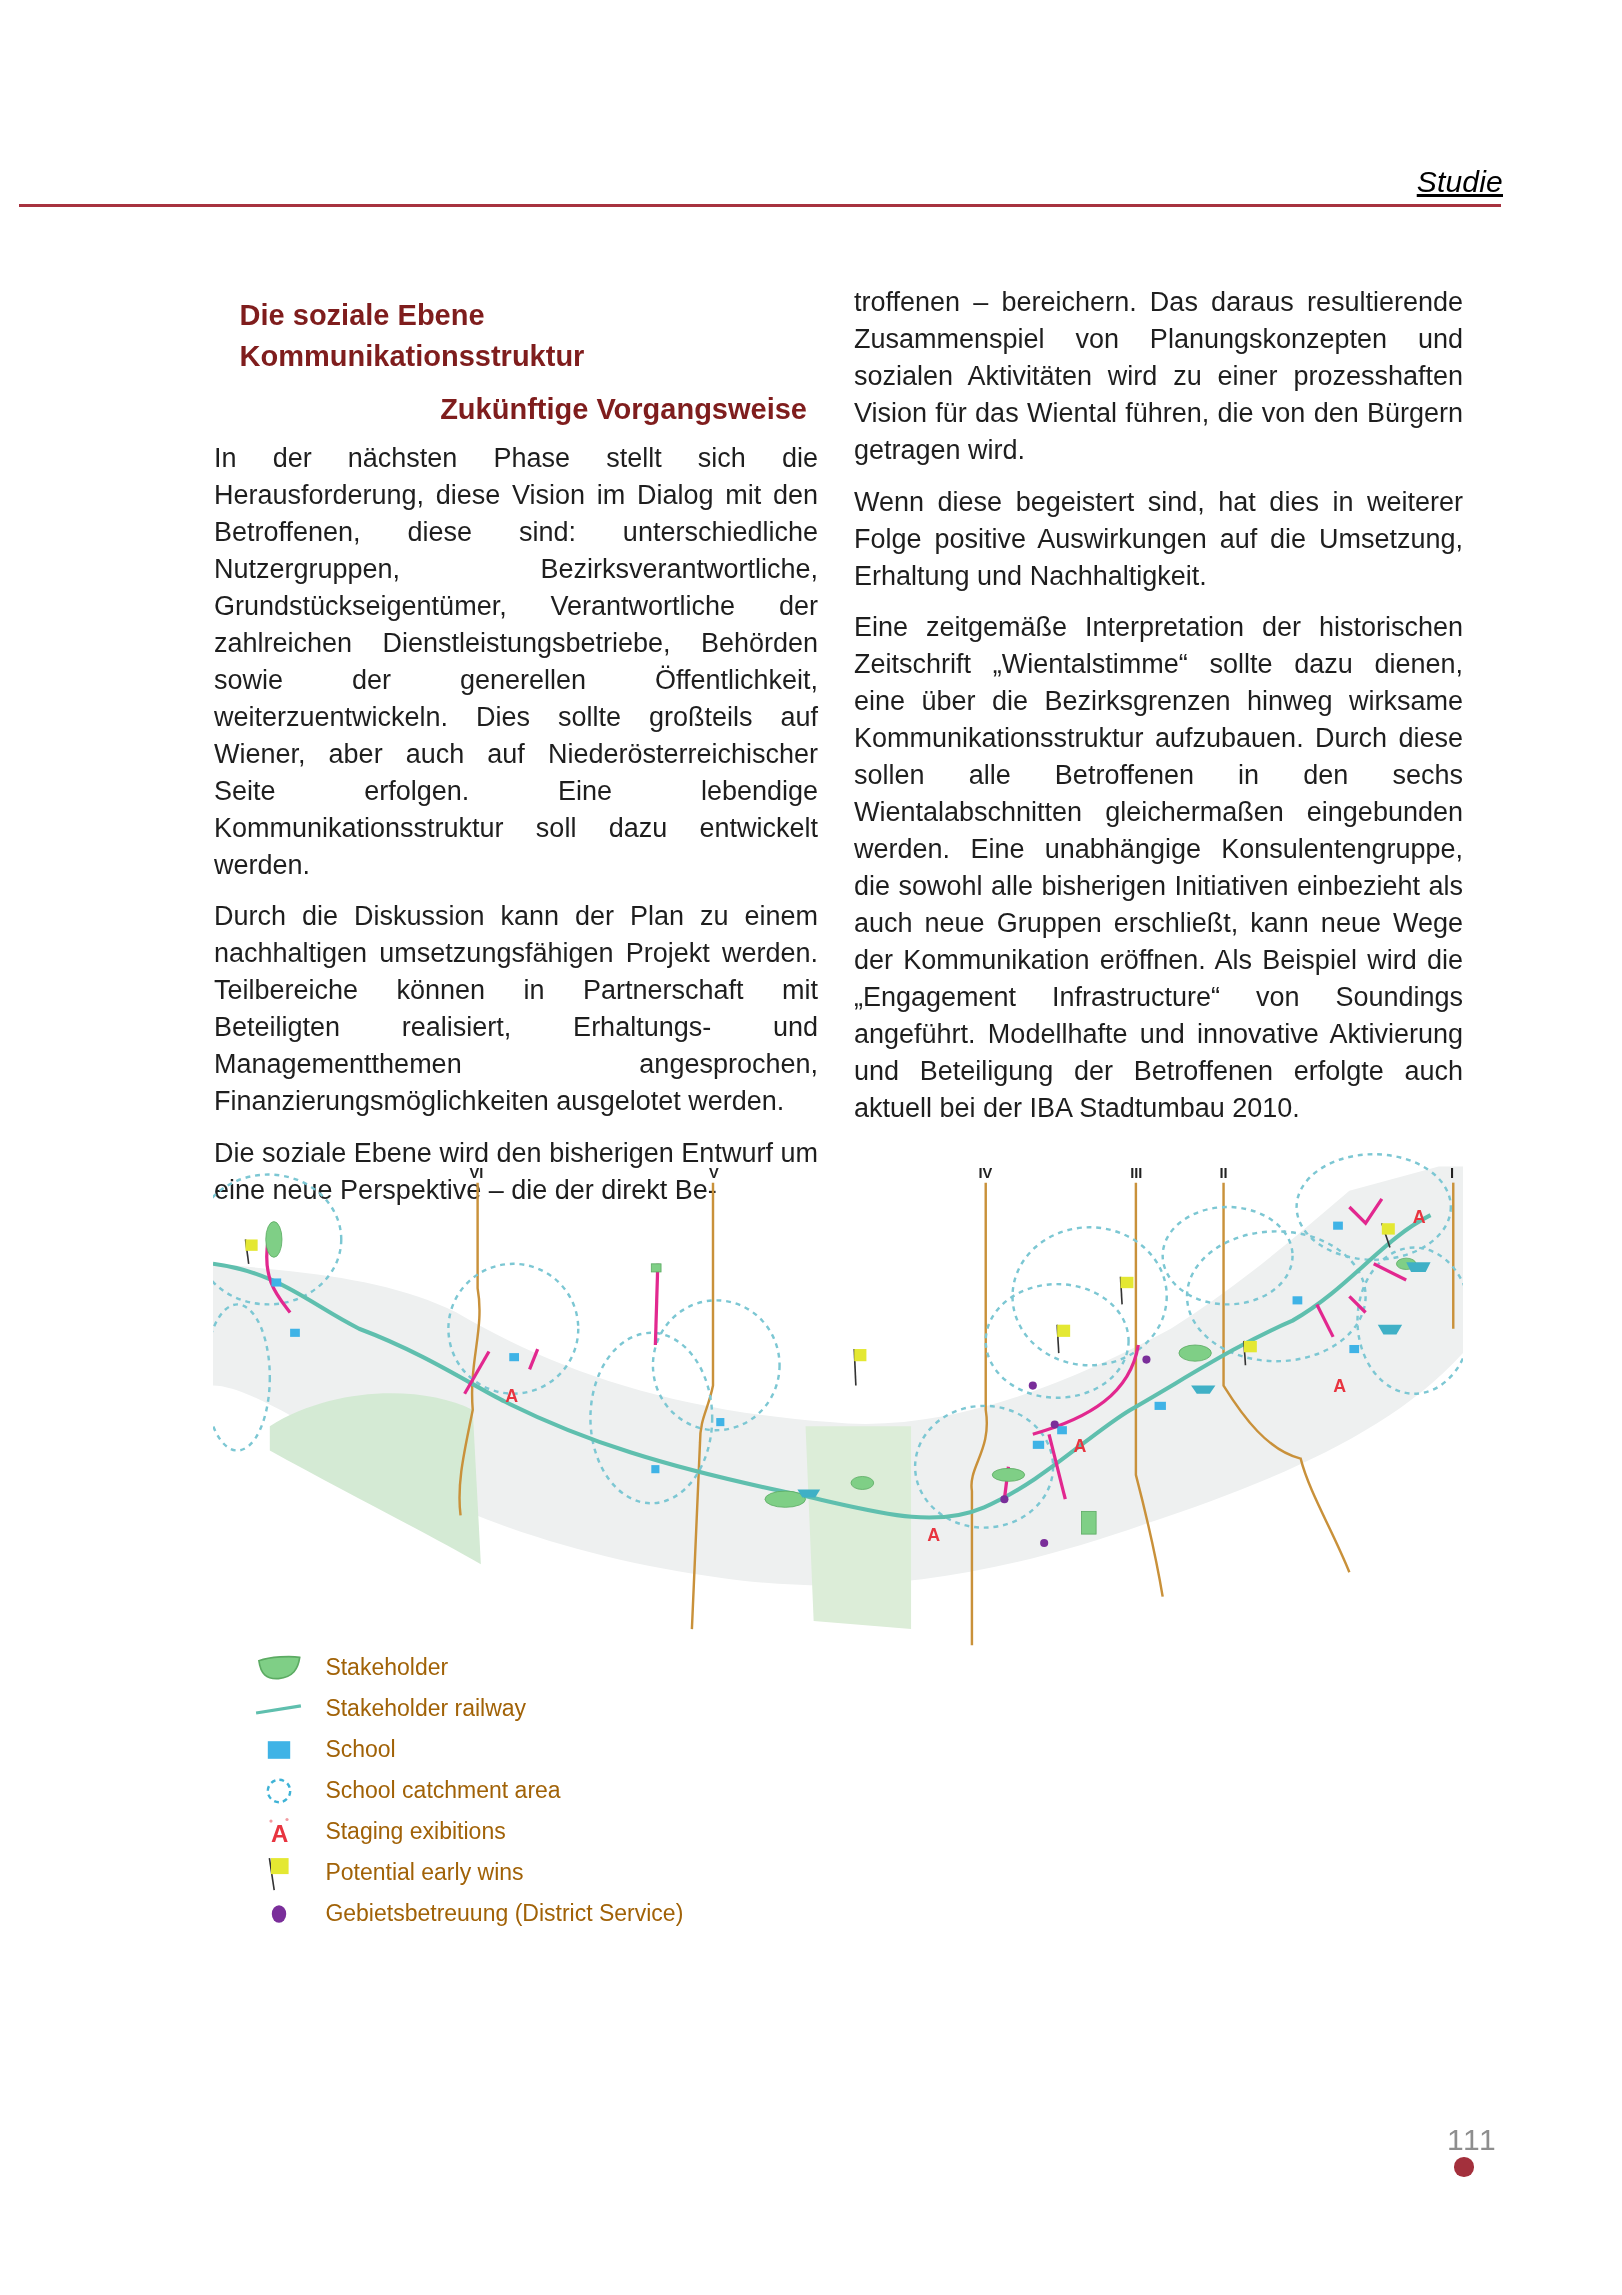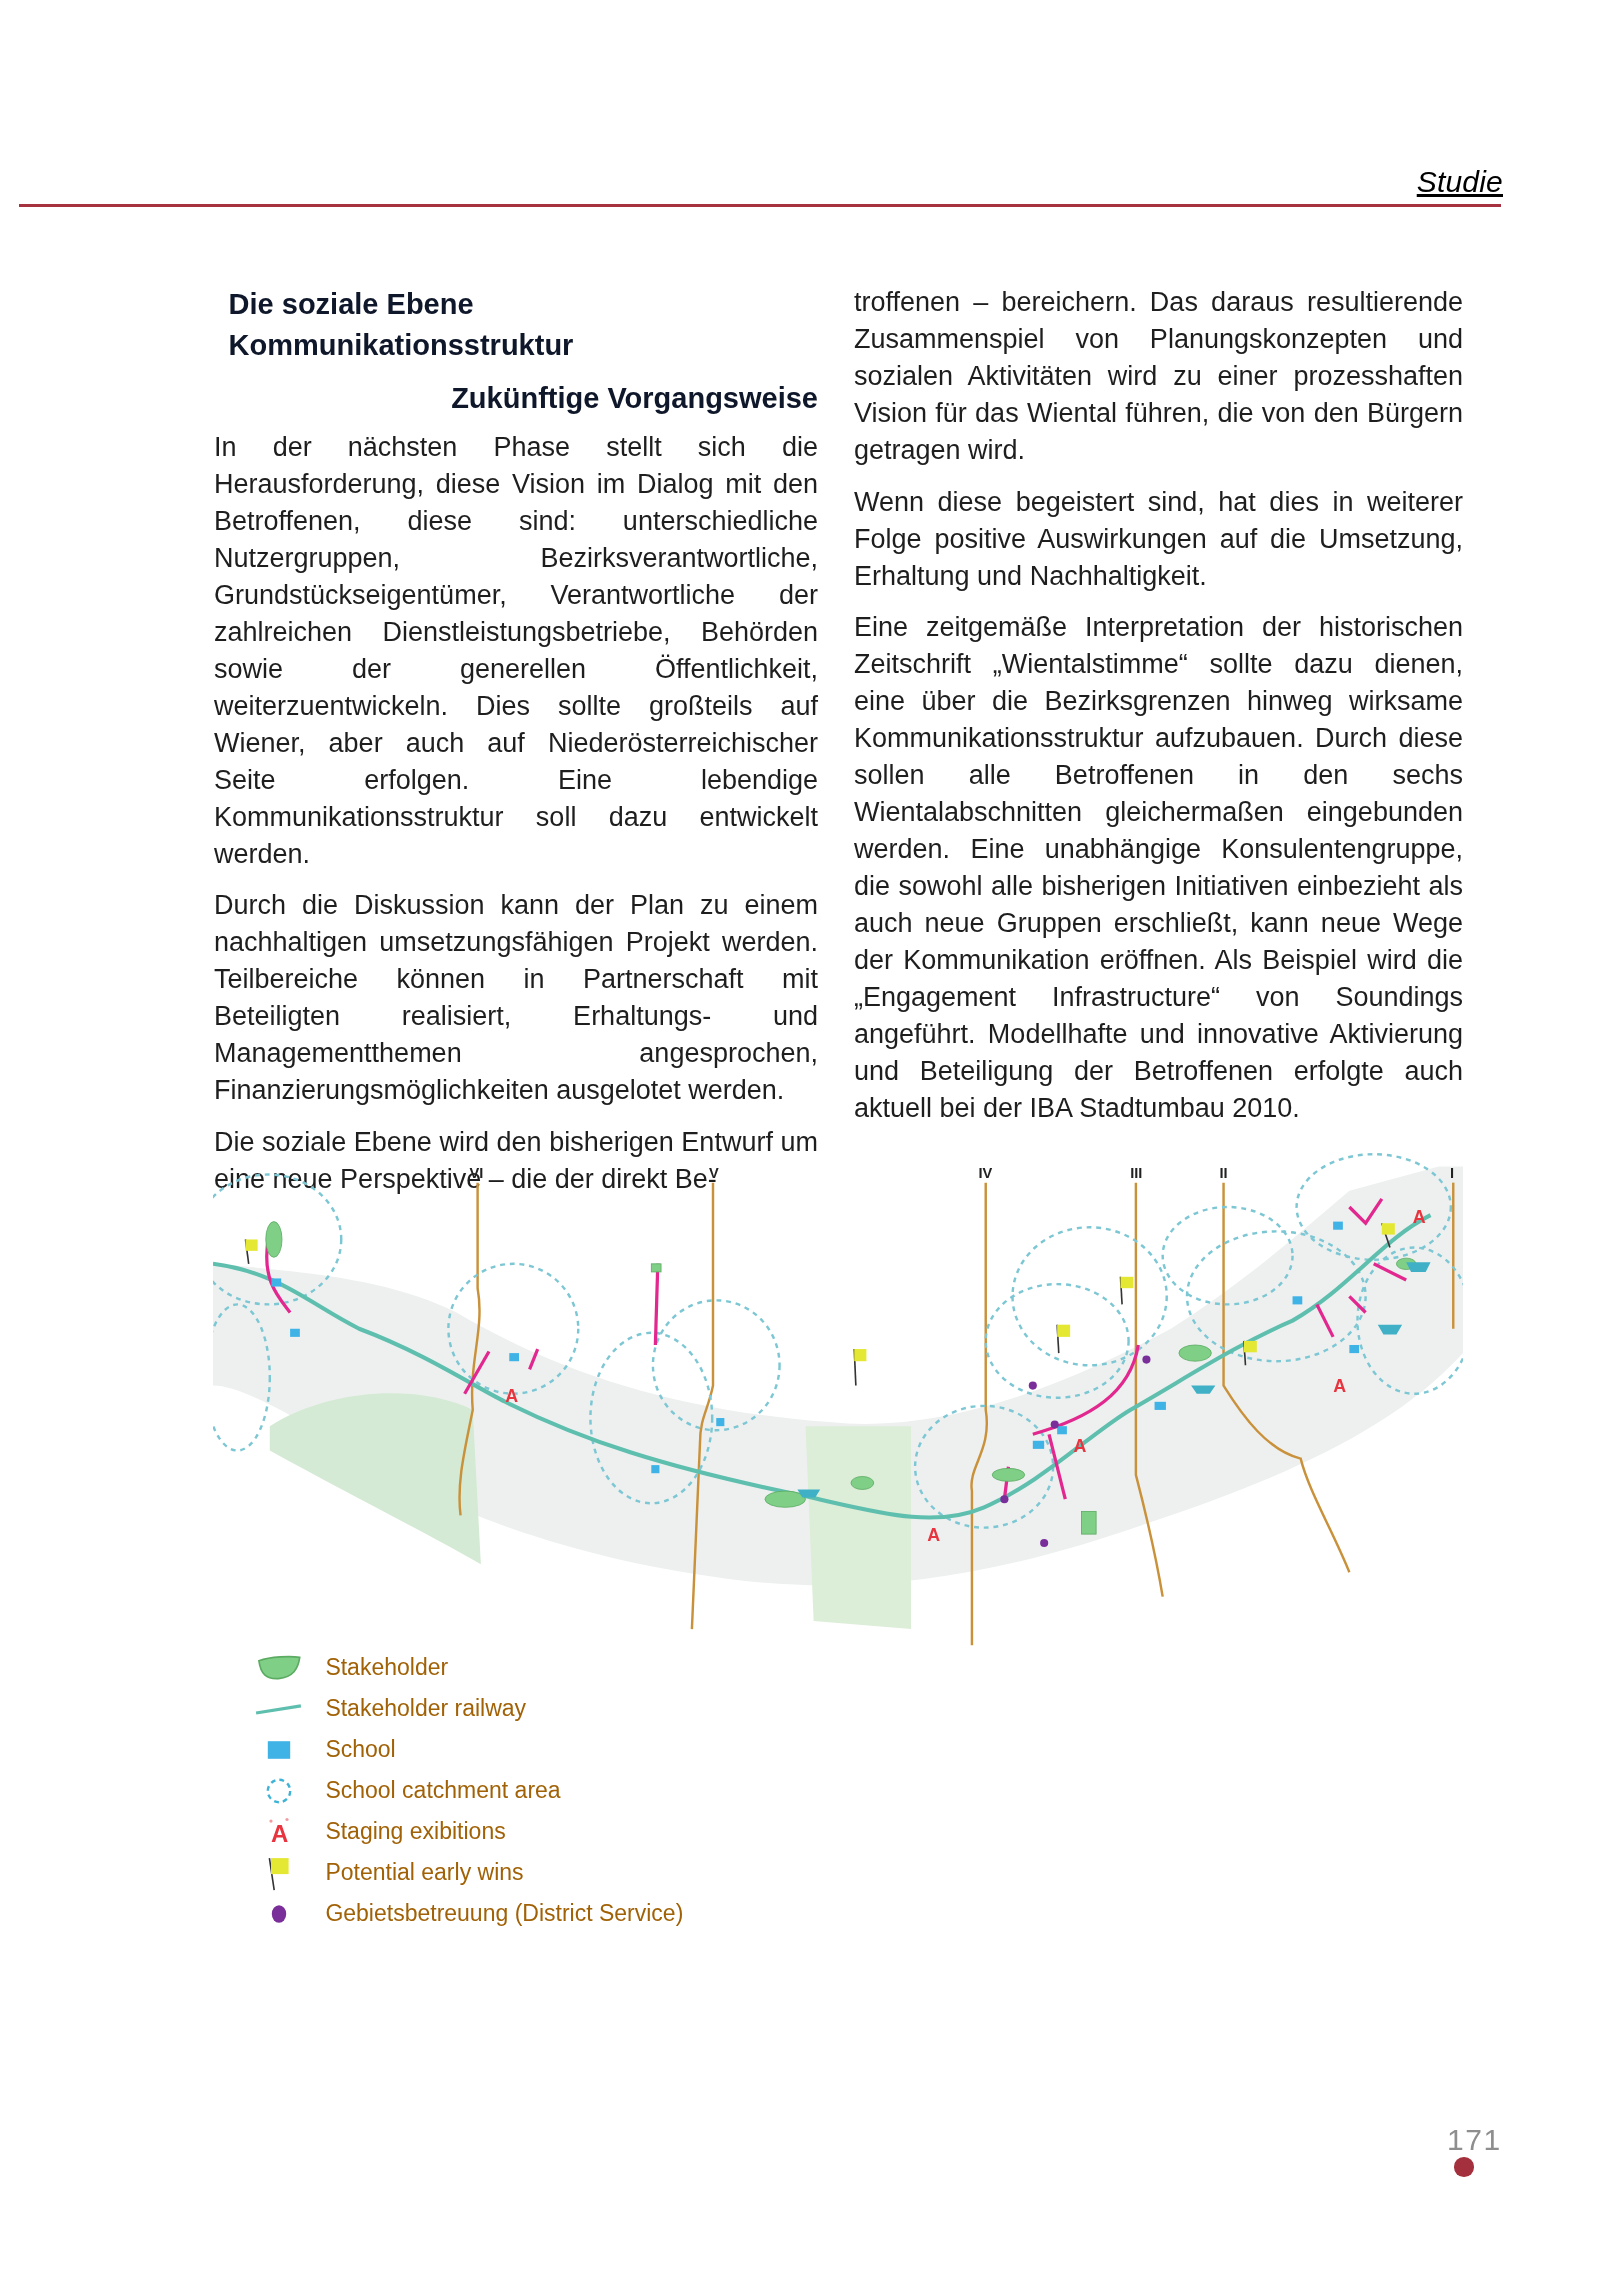--- a/index.html
+++ b/index.html
@@ -7,21 +7,21 @@
          font-family:"Liberation Sans", "DejaVu Sans", sans-serif; color:#1e1e1e; }
 
   .header-label { position:absolute; right:120px; top:165px; font-size:30px; font-style:italic;
                   color:#000000; letter-spacing:0.2px;text-decoration:underline; }
   .header-rule { position:absolute; left:18.7px; top:204px; width:1482px; height:3.2px; background:#a7323f; }
 
   .col { position:absolute; top:284px; font-size:27px; line-height:37px; text-align:justify; }
   .col-left { left:214px; width:604px; }
   .col-right { left:854px; width:609px; }
   .col p { margin:0 0 14.6px 0; hyphens:manual; }
-  .heading { color:#0f172a; font-size:29px; line-height:41px; margin:0; padding-left:14.6px; text-align:left; }
+  .heading { color:#7f1d1d; font-size:29px; line-height:41px; margin:11px; padding-left:14.6px; text-align:left; }
   .heading.second { margin-top:12px; margin-bottom:9.7px;text-align:right; }
 
   .map { position:absolute; left:213px; top:1142px; width:1250px; height:505px; }
 
   .legend { position:absolute; left:243px; top:1647px; width:568px; }
   .legend-item { display:flex; align-items:center; height:41px; }
   .legend-icon { width:71px; height:41px; display:flex; align-items:center; justify-content:center; margin-right:11.4px; }
   .legend-label { font-size:23px; color:#a16207; }
 
   .page-number { position:absolute; left:1447px; top:2123px; font-size:30px; color:#8e8e8e; letter-spacing:1.6px; }
@@ -224,15 +224,15 @@
   <div class="legend-item">
     <span class="legend-icon">
       <svg width="24" height="24" viewBox="0 0 30 30">
           <ellipse cx="15" cy="15" rx="9" ry="11" fill="#7a2e9a"></ellipse>
         </svg>
     </span>
     <span class="legend-label">Gebietsbetreuung (District Service)</span>
   </div>
 </div>
 
-<div class="page-number">171</div>
+<div class="page-number">111</div>
 <div class="page-dot"></div>
 
 
 </body></html>

